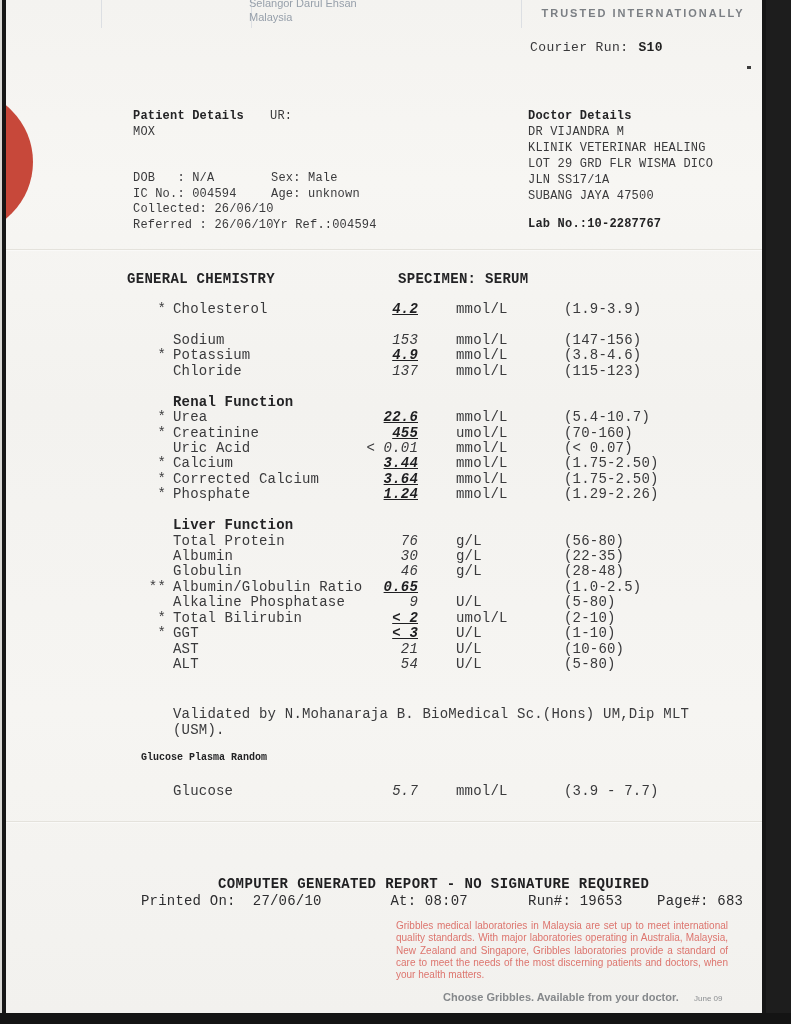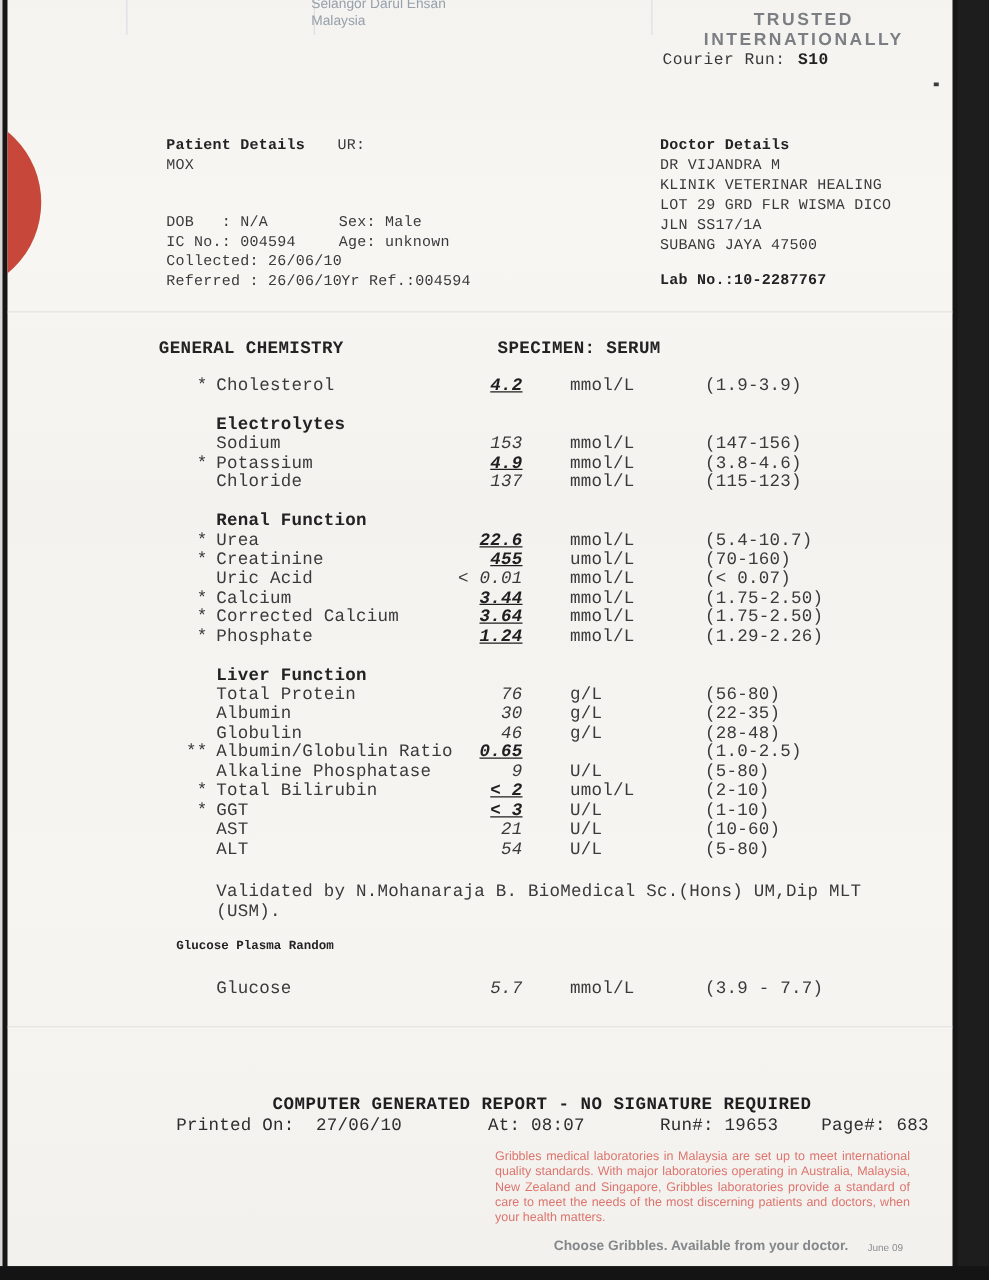--- a/index.html
+++ b/index.html
@@ -17,21 +17,21 @@
   .mono{font-family:"Liberation Mono", monospace;}
   .abs{position:absolute;}
   .crease{position:absolute;left:0;width:100%;height:1px;background:#e4e2dc;box-shadow:0 1px 1px rgba(255,255,255,.6);}
   .red-circle{
     position:absolute;left:-119px;top:89px;width:146px;height:146px;border-radius:50%;
     background:#c7483a;
   }
   .lh-line{position:absolute;top:0;width:1px;height:28px;background:#dcdfe3;}
   .addr{position:absolute;left:243px;color:#97a0ab;font-size:11px;line-height:13px;}
   .trusted{position:absolute;left:522px;top:7px;width:230px;text-align:center;color:#7b7f84;
-    font-size:14px;font-weight:bold;letter-spacing:2px;}
+    font-size:11px;font-weight:bold;letter-spacing:2px;}
   .courier{position:absolute;left:524px;top:40px;font-size:13px;color:#38383a;letter-spacing:.4px;}
   .courier b{padding-left:10px;color:#222;}
 
   
   .hdr{font-size:12px;color:#3a3a3c;letter-spacing:.2px;white-space:pre;margin-top:21px;}
   .bold{font-weight:bold;color:#232325;}
   .undl{}
 
   
   .table{position:absolute;left:134px;top:302px;width:600px;}
@@ -100,21 +100,20 @@
   <div class="abs hdr mono" style="left:522px;top:152px">JLN SS17/1A</div>
   <div class="abs hdr mono" style="left:522px;top:168px">SUBANG JAYA 47500</div>
   <div class="abs hdr mono bold" style="left:522px;top:196px">Lab No.:10-2287767</div>
 
   <div class="report-title mono" style="left:121px">GENERAL CHEMISTRY</div>
   <div class="report-title mono" style="left:392px">SPECIMEN: SERUM</div>
 
   <div class="table" id="chem-rows">
       <div class="t-row"><span class="c-flag">*</span><span class="c-name">Cholesterol</span><span class="c-val ab">4.2</span><span class="c-unit">mmol/L</span><span class="c-range">(1.9-3.9)</span></div>
       <div class="t-row"></div>
-      <div class="t-row"><span class="c-name sect">Electrolytes</span></div>
       <div class="t-row"><span class="c-flag"></span><span class="c-name">Sodium</span><span class="c-val">153</span><span class="c-unit">mmol/L</span><span class="c-range">(147-156)</span></div>
       <div class="t-row"><span class="c-flag">*</span><span class="c-name">Potassium</span><span class="c-val ab">4.9</span><span class="c-unit">mmol/L</span><span class="c-range">(3.8-4.6)</span></div>
       <div class="t-row"><span class="c-flag"></span><span class="c-name">Chloride</span><span class="c-val">137</span><span class="c-unit">mmol/L</span><span class="c-range">(115-123)</span></div>
       <div class="t-row"></div>
       <div class="t-row"><span class="c-name sect">Renal Function</span></div>
       <div class="t-row"><span class="c-flag">*</span><span class="c-name">Urea</span><span class="c-val ab">22.6</span><span class="c-unit">mmol/L</span><span class="c-range">(5.4-10.7)</span></div>
       <div class="t-row"><span class="c-flag">*</span><span class="c-name">Creatinine</span><span class="c-val ab">455</span><span class="c-unit">umol/L</span><span class="c-range">(70-160)</span></div>
       <div class="t-row"><span class="c-flag"></span><span class="c-name">Uric Acid</span><span class="c-val">&lt; 0.01</span><span class="c-unit">mmol/L</span><span class="c-range">(&lt; 0.07)</span></div>
       <div class="t-row"><span class="c-flag">*</span><span class="c-name">Calcium</span><span class="c-val ab">3.44</span><span class="c-unit">mmol/L</span><span class="c-range">(1.75-2.50)</span></div>
       <div class="t-row"><span class="c-flag">*</span><span class="c-name">Corrected Calcium</span><span class="c-val ab">3.64</span><span class="c-unit">mmol/L</span><span class="c-range">(1.75-2.50)</span></div>

